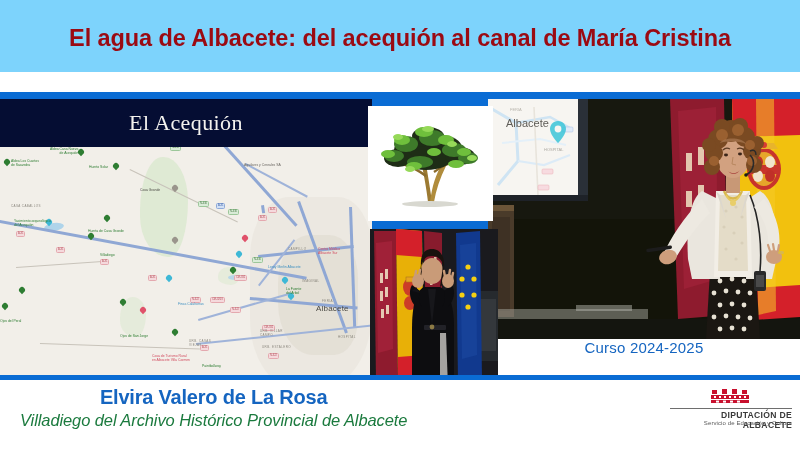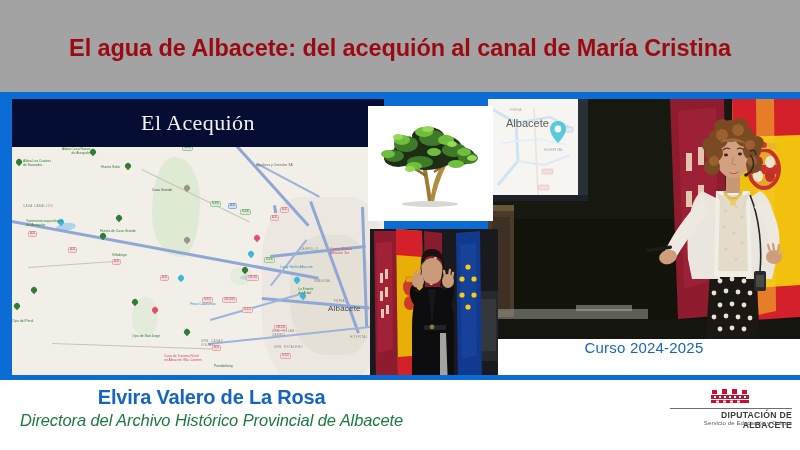--- a/index.html
+++ b/index.html
@@ -5,23 +5,23 @@
   * { margin:0; padding:0; box-sizing:border-box; }
   html, body {
     width:800px; height:450px;
     background:#ffffff;
     font-family:"Liberation Sans", sans-serif;
     overflow:hidden;
   }
 
   
   .title-bar{
-    height:92px;
+    height:72px;
     display:flex; align-items:center; justify-content:center;
-    background:#a3a3a3;
+    background:#7dd3fc;
   }
   .slide-title{
     font-size:23.5px;
     font-weight:700;
     color:#9B0A12;
     letter-spacing:-0.1px;
     white-space:nowrap;
     padding-top:4px;
   }
 
@@ -37,21 +37,21 @@
   .content-inner{
     position:relative;
     width:100%; height:100%;
     overflow:hidden;
     background:#0A6CD4;
   }
 
   
   .acequion-panel{
     position:absolute;
-    left:12px; top:0;
+    left:0; top:0;
     width:372px; height:100%;
     overflow:hidden;
     background:#efeae2;
   }
   .acequion-header{
     position:relative;
     height:48px;
     background:#050D33;
     display:flex; align-items:center; justify-content:center;
   }
@@ -635,21 +635,21 @@
       <span class="curso-text">Curso 2024-2025</span>
     </div>
 
   </div>
 </div>
 
 <div class="footer">
 
   <div class="footer-names">
     <div class="speaker-name">Elvira Valero de La Rosa</div>
-    <div class="speaker-role">Directora del Archivo Histórico Provincial de Albacete</div>
+    <div class="speaker-role">Villadiego del Archivo Histórico Provincial de Albacete</div>
   </div>
 
   <div class="footer-logos">
 
 
     <div class="logo-dip">
       <svg viewBox="0 0 122 20" width="122" height="20" style="position:absolute;left:0;top:0;">
         <g fill="#C8102E">
           <rect x="42" y="2" width="5" height="4"></rect>
           <rect x="52" y="1" width="5" height="5"></rect>

